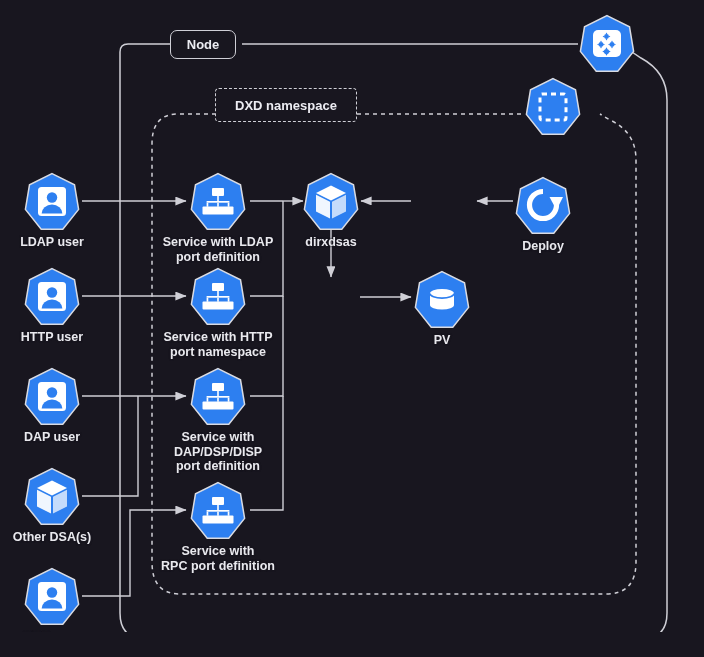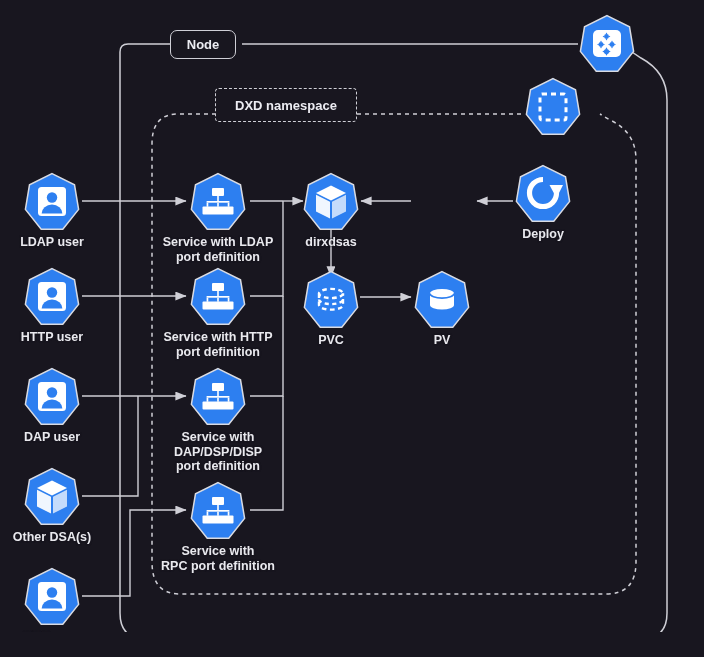--- a/index.html
+++ b/index.html
@@ -268,21 +268,21 @@
         <rect x="22" y="16" width="12" height="8" rx="1" fill="#ffffff"></rect>
         <path d="M27.2 24 h1.6 v5 h-1.6z" fill="#ffffff"></path>
         <path d="M16.6 29 h22.8 v1.7 h-22.8z" fill="#ffffff"></path>
         <path d="M16.6 30.7 h1.7 v4 h-1.7z M27.2 30.7 h1.6 v4 h-1.6z M37.7 30.7 h1.7 v4 h-1.7z" fill="#ffffff"></path>
         <rect x="12.5" y="34.5" width="11" height="8" rx="1" fill="#ffffff"></rect>
         <rect x="22.5" y="34.5" width="11" height="8" rx="1" fill="#ffffff"></rect>
         <rect x="32.5" y="34.5" width="11" height="8" rx="1" fill="#ffffff"></rect>
       </svg>
     </div>
     <div class="caption">Service with HTTP
-port definition</div>
+port namespace</div>
   </div>
 
   <div class="node" style="left:218px; top:367px;">
     <div class="hexwrap">
       <svg class="hex" viewBox="0 0 56 60">
         <path d="M28 1.6 L50.5 12.8 L54.6 37.4 L38.8 57.3 L17.2 57.3 L1.4 37.4 L5.5 12.8 Z" fill="#2d7ff0" stroke="#d9dbe2" stroke-width="1.5"></path>
       </svg>
       <svg class="glyph" viewBox="0 0 56 60">
         <rect x="22" y="16" width="12" height="8" rx="1" fill="#ffffff"></rect>
         <path d="M27.2 24 h1.6 v5 h-1.6z" fill="#ffffff"></path>
@@ -325,48 +325,33 @@
       <svg class="glyph" viewBox="0 0 56 60">
         <path d="M28 13.5 L43 21 L28 28.5 L13 21 Z" fill="#ffffff"></path>
         <path d="M13 22.8 L27 29.8 L27 46.5 L13 39.5 Z" fill="#ffffff" opacity="0.93"></path>
         <path d="M43 22.8 L29 29.8 L29 46.5 L43 39.5 Z" fill="#ffffff" opacity="0.72"></path>
       </svg>
     </div>
     <div class="caption">dirxdsas</div>
   </div>
 
 
-  <div class="node" style="left:543px; top:164px;">
+  <div class="node" style="left:543px; top:176px;">
     <div class="hexwrap">
       <svg class="hex" viewBox="0 0 56 60">
         <path d="M28 1.6 L50.5 12.8 L54.6 37.4 L38.8 57.3 L17.2 57.3 L1.4 37.4 L5.5 12.8 Z" fill="#2d7ff0" stroke="#d9dbe2" stroke-width="1.5"></path>
       </svg>
       <svg class="glyph" viewBox="0 0 56 60">
         <path d="M28 15.5 a13.5 13.5 0 1 0 13.5 13.5" fill="none" stroke="#ffffff" stroke-width="5.2" stroke-linecap="butt"></path>
         <path d="M34.5 21 L48 21 L41.5 34 Z" fill="#ffffff"></path>
       </svg>
     </div>
     <div class="caption">Deploy</div>
   </div>
 
-  <div class="node" style="left:331px; top:270px;">
-    <div class="hexwrap">
-      <svg class="hex" viewBox="0 0 56 60">
-        <path d="M28 1.6 L50.5 12.8 L54.6 37.4 L38.8 57.3 L17.2 57.3 L1.4 37.4 L5.5 12.8 Z" fill="#2d7ff0" stroke="#d9dbe2" stroke-width="1.5"></path>
-      </svg>
-      <svg class="glyph" viewBox="0 0 56 60">
-        <g fill="none" stroke="#ffffff" stroke-width="2.4" stroke-dasharray="4.6 3.4">
-          <ellipse cx="28" cy="23.5" rx="12" ry="4.6"></ellipse>
-          <path d="M16 23.5 v11.5 a12 4.6 0 0 0 24 0 v-11.5"></path>
-          <path d="M16 29.5 a12 4.6 0 0 0 24 0" stroke-dasharray="4 3.4"></path>
-        </g>
-      </svg>
-    </div>
-    <div class="caption">PVC</div>
-  </div>
 
   <div class="node" style="left:442px; top:270px;text-align:center;">
     <div class="hexwrap">
       <svg class="hex" viewBox="0 0 56 60">
         <path d="M28 1.6 L50.5 12.8 L54.6 37.4 L38.8 57.3 L17.2 57.3 L1.4 37.4 L5.5 12.8 Z" fill="#2d7ff0" stroke="#d9dbe2" stroke-width="1.5"></path>
       </svg>
       <svg class="glyph" viewBox="0 0 56 60">
         <path d="M16 23.5 v11.5 a12 4.6 0 0 0 24 0 v-11.5z" fill="#ffffff"></path>
         <ellipse cx="28" cy="23.5" rx="12" ry="4.6" fill="#ffffff"></ellipse>
         <path d="M16 23.5 a12 4.6 0 0 0 24 0" fill="none" stroke="#2d7ff0" stroke-width="1.6"></path>

